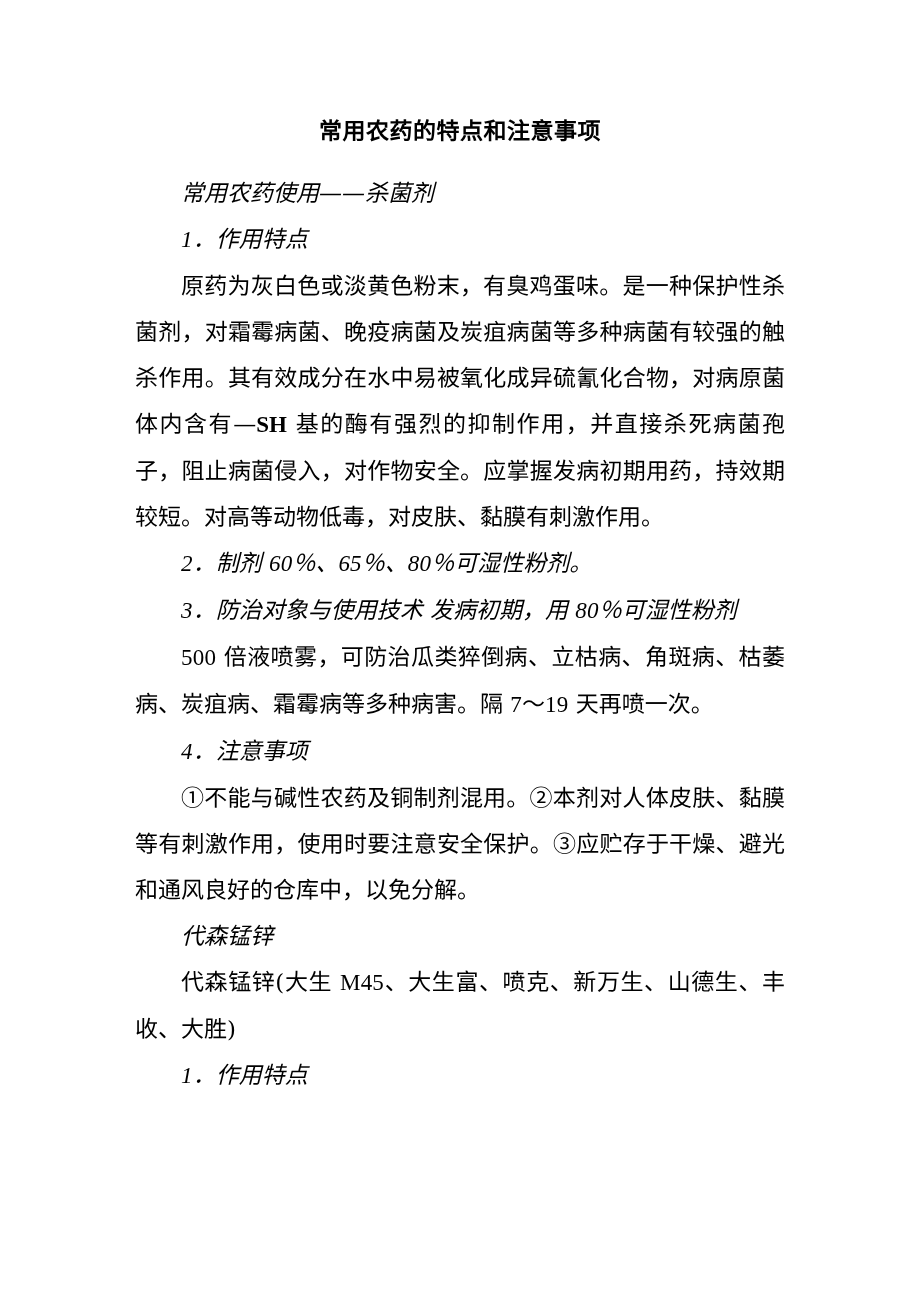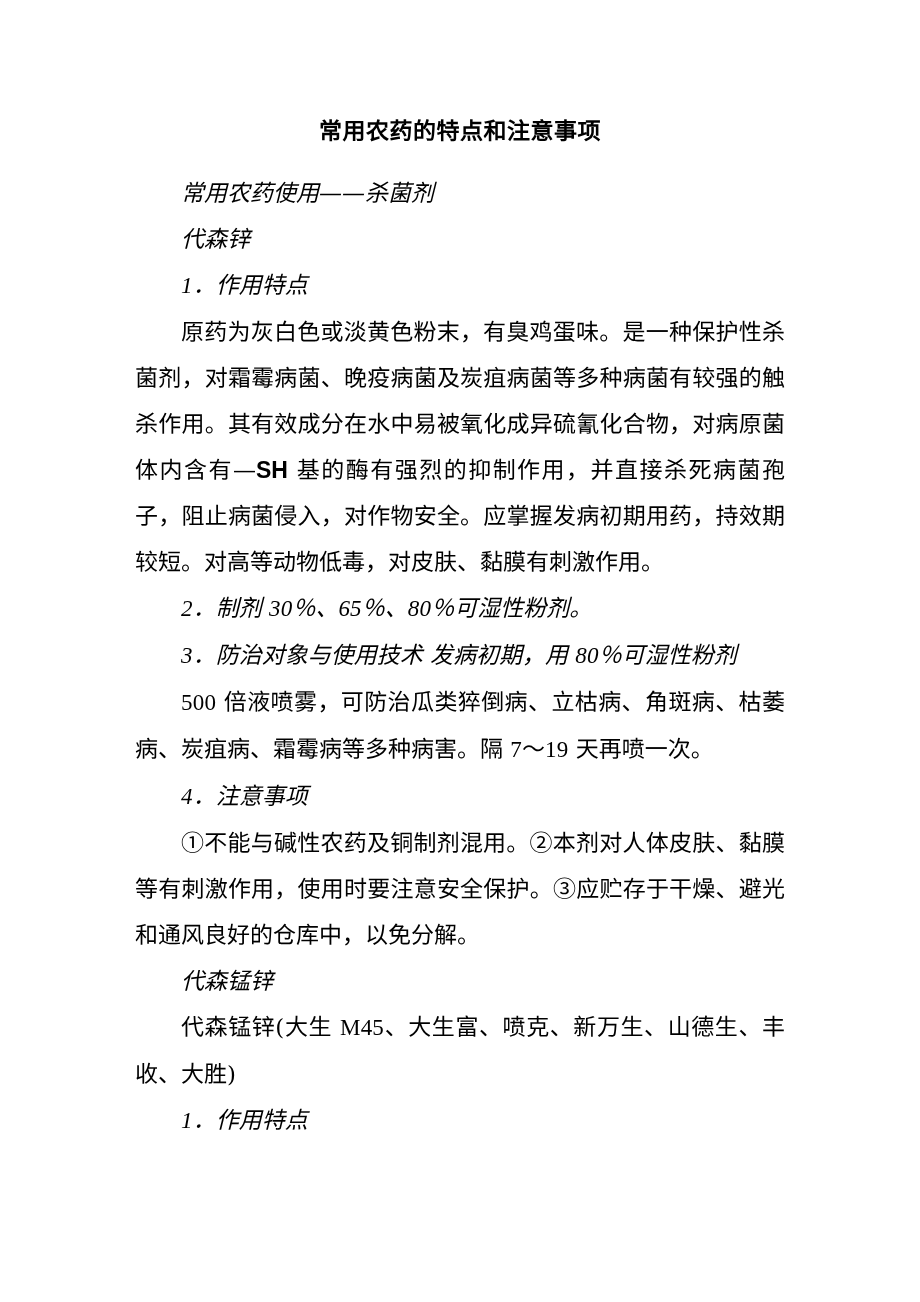--- a/index.html
+++ b/index.html
@@ -60,41 +60,40 @@
     text-align: left;
     font-style: italic;
   }
 
   
   .lat {
     font-family: "Liberation Serif", "DejaVu Serif", serif;
     letter-spacing: 0.2px;
   }
   .lat-b {
-    font-family: Liberation Sans, sans-serif;
+    font-family: Liberation Serif, serif;
     font-weight: bold;
   }
 </style>
 </head>
 <body style="background: rgb(255, 255, 255); color: rgb(0, 0, 0);">
 
 <div id="page" style="background: rgb(255, 255, 255);">
   <div id="content">
 
     <h1 class="doc-title">常用农药的特点和注意事项</h1>
 
     <p class="para tight">常用农药使用——杀菌剂</p>
 
-    <p class="para tight">代森锌</p>
 
     <p class="para tight"><span class="lat">1</span>．作用特点</p>
 
     <p class="para">原药为灰白色或淡黄色粉末，有臭鸡蛋味。是一种保护性杀菌剂，对霜霉病菌、晚疫病菌及炭疽病菌等多种病菌有较强的触杀作用。其有效成分在水中易被氧化成异硫氰化合物，对病原菌体内含有—<span class="lat-b">SH</span> 基的酶有强烈的抑制作用，并直接杀死病菌孢子，阻止病菌侵入，对作物安全。应掌握发病初期用药，持效期较短。对高等动物低毒，对皮肤、黏膜有刺激作用。</p>
 
-    <p class="para tight"><span class="lat">2</span>．制剂 <span class="lat">30</span>％、<span class="lat">65</span>％、<span class="lat">80</span>％可湿性粉剂。</p>
+    <p class="para tight"><span class="lat">2</span>．制剂 <span class="lat">60</span>％、<span class="lat">65</span>％、<span class="lat">80</span>％可湿性粉剂。</p>
 
     <p class="para tight"><span class="lat">3</span>．防治对象与使用技术 发病初期，用 <span class="lat">80</span>％可湿性粉剂</p>
 
     <p class="para"><span class="lat">500</span> 倍液喷雾，可防治瓜类猝倒病、立枯病、角斑病、枯萎病、炭疽病、霜霉病等多种病害。隔 <span class="lat">7</span>～<span class="lat">19</span> 天再喷一次。</p>
 
     <p class="para tight"><span class="lat">4</span>．注意事项</p>
 
     <p class="para">①不能与碱性农药及铜制剂混用。②本剂对人体皮肤、黏膜等有刺激作用，使用时要注意安全保护。③应贮存于干燥、避光和通风良好的仓库中，以免分解。</p>
 
     <p class="para tight">代森锰锌</p>

